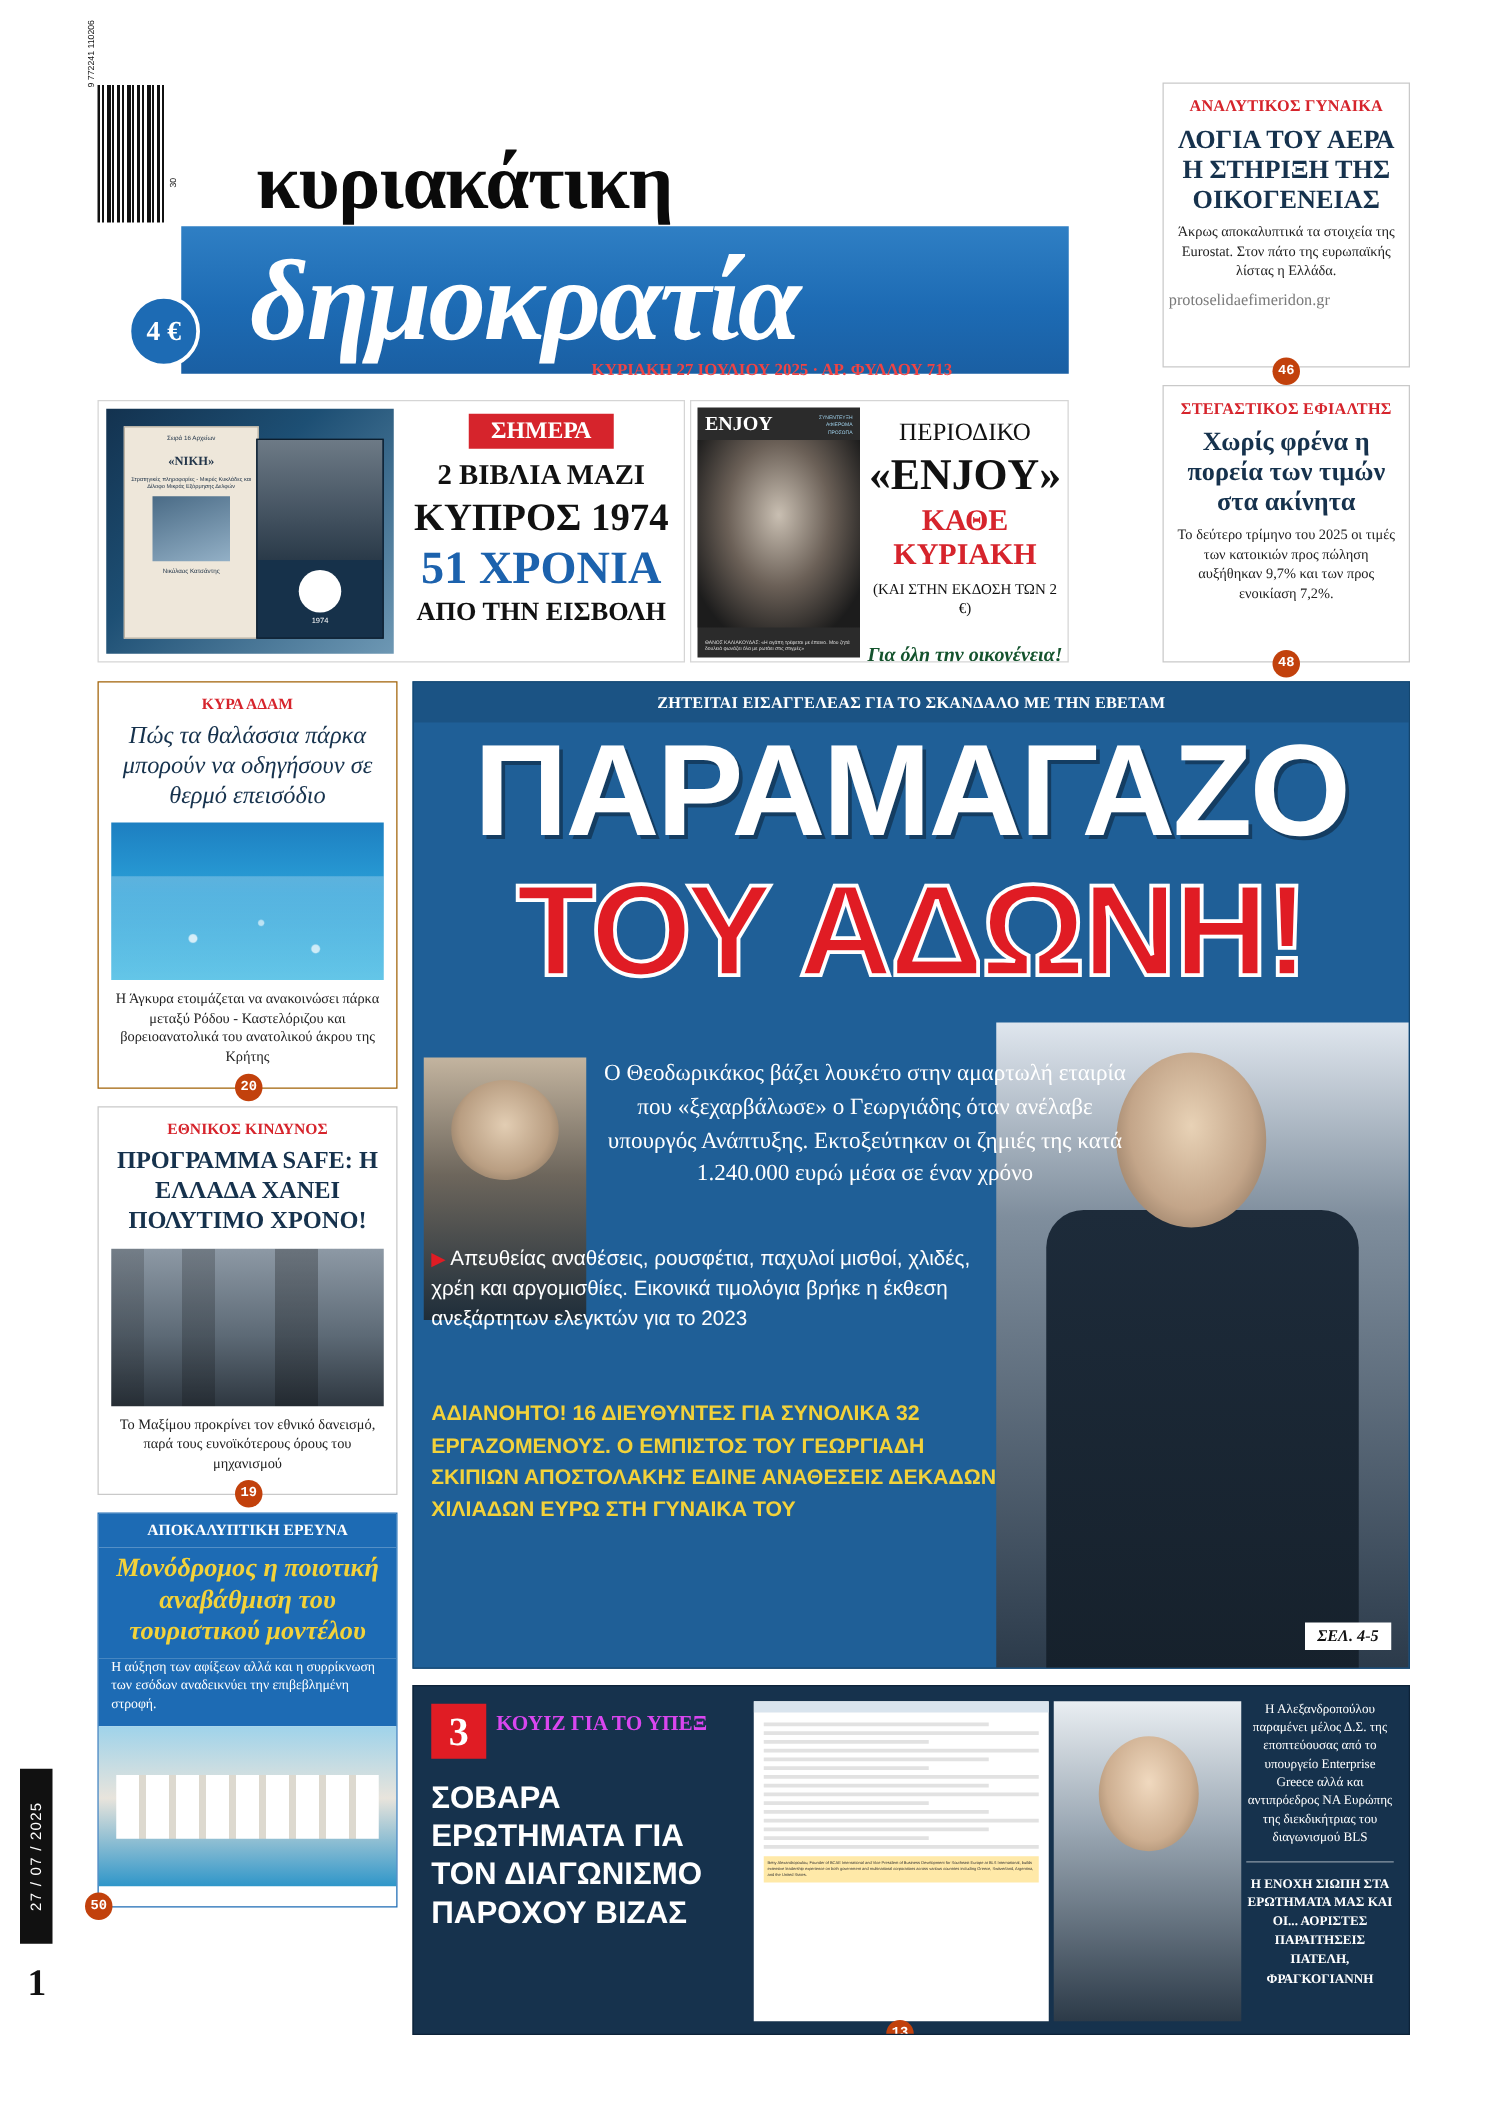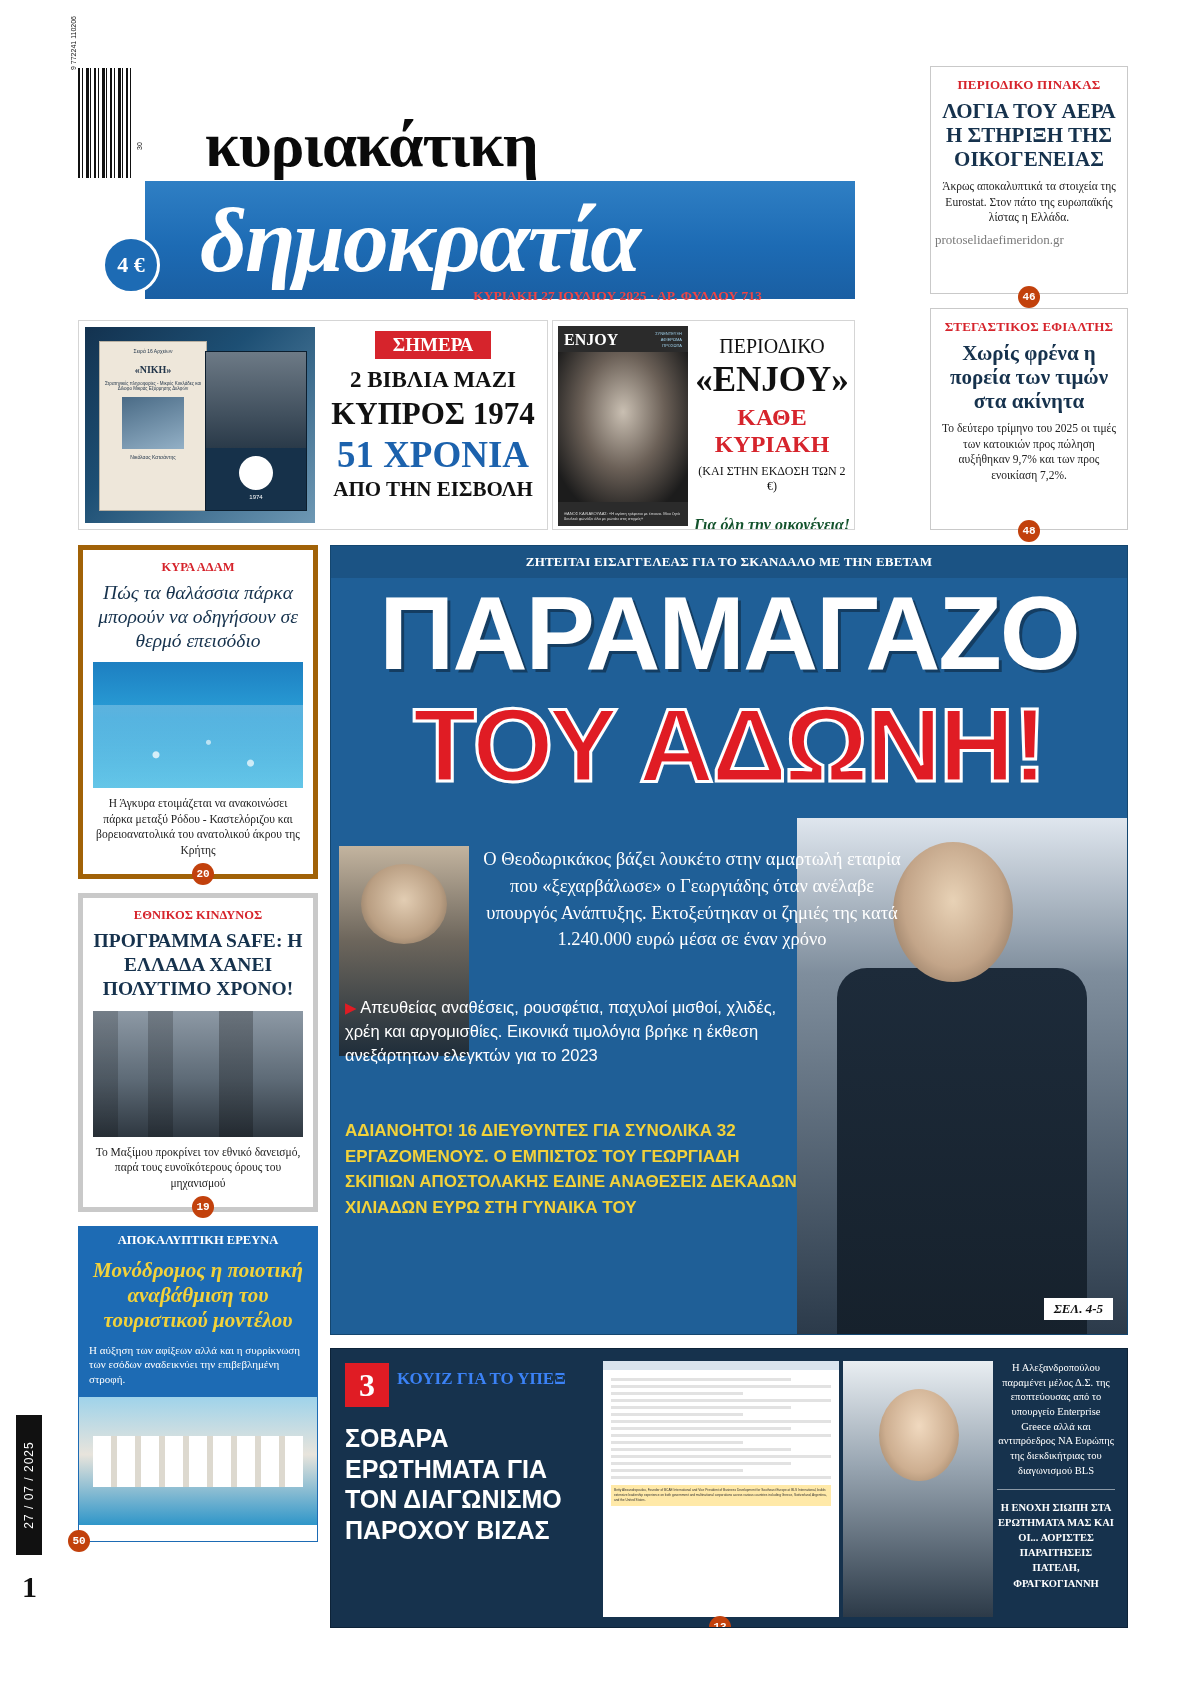--- a/index.html
+++ b/index.html
@@ -249,21 +249,21 @@
     font-family: Liberation Mono, monospace;
   }
 
   
   .lcol {
     position: absolute;
     left: 78px; top: 545px;
     width: 240px;
   }
   .lbox {
-    border: 5px solid #a16207;
+    border: 1px solid #a16207;
     background: #fff;
     padding: 10px 10px 16px;
     text-align: center;
     position: relative;
     margin-bottom: 14px;
   }
   .lbox.plain { border-color: #c9c9c9; }
   .lbox-kicker {
     color: #d6242c; font-weight: bold; font-size: 12.5px;
     font-family: "Liberation Serif", serif;
@@ -413,21 +413,21 @@
   }
   .quiz-num {
     position: absolute; left: 14px; top: 14px;
     width: 44px; height: 44px;
     background: #e01c24; color: #fff;
     font-family: "Liberation Serif", serif; font-weight: bold; font-size: 32px;
     display: flex; align-items: center; justify-content: center;
   }
   .quiz-kicker {
     position: absolute; left: 66px; top: 20px;
-    color: #3b82f6; font-family: "Liberation Serif", serif; font-weight: bold;
+    color: #d946ef; font-family: "Liberation Serif", serif; font-weight: bold;
     font-size: 17px;
   }
   .quiz-head {
     position: absolute; left: 14px; top: 74px; width: 250px;
     color: #fff; font-family: "Liberation Sans", sans-serif; font-weight: bold;
     font-size: 25px; line-height: 1.22;
   }
   .doc-shot {
     position: absolute; left: 272px; top: 12px;
     width: 236px; height: 256px;
@@ -526,21 +526,21 @@
     <div class="mag-txt">
       <div class="mag-l1">ΠΕΡΙΟΔΙΚΟ</div>
       <div class="mag-l2">«ENJOY»</div>
       <div class="mag-l3">ΚΑΘΕ ΚΥΡΙΑΚΗ</div>
       <div class="mag-l4">(ΚΑΙ ΣΤΗΝ ΕΚΔΟΣΗ ΤΩΝ 2 €)</div>
       <div class="mag-l5">Για όλη την οικογένεια!</div>
     </div>
   </div>
 
   <div class="rbox" style="top:66px; height:228px;">
-    <div class="rbox-kicker">ΠΕΡΙΟΔΙΚΟ ΠΙΝΑΚΑΣ</div>
+    <div class="rbox-kicker">ΑΝΑΛΥΤΙΚΟΣ ΓΥΝΑΙΚΑ</div>
     <div class="rbox-head">ΛΟΓΙΑ ΤΟΥ ΑΕΡΑ Η ΣΤΗΡΙΞΗ ΤΗΣ ΟΙΚΟΓΕΝΕΙΑΣ</div>
     <div class="rbox-body">Άκρως αποκαλυπτικά τα στοιχεία της Eurostat. Στον πάτο της ευρωπαϊκής λίστας η Ελλάδα.</div>
   </div>
   <div class="pagedot" style="left:1018px; top:286px;">46</div>
 
   <div class="rbox" style="top:308px; height:222px;">
     <div class="rbox-kicker">ΣΤΕΓΑΣΤΙΚΟΣ ΕΦΙΑΛΤΗΣ</div>
     <div class="rbox-head">Χωρίς φρένα η πορεία των τιμών στα ακίνητα</div>
     <div class="rbox-body">Το δεύτερο τρίμηνο του 2025 οι τιμές των κατοικιών προς πώληση αυξήθηκαν 9,7% και των προς ενοικίαση 7,2%.</div>
   </div>

